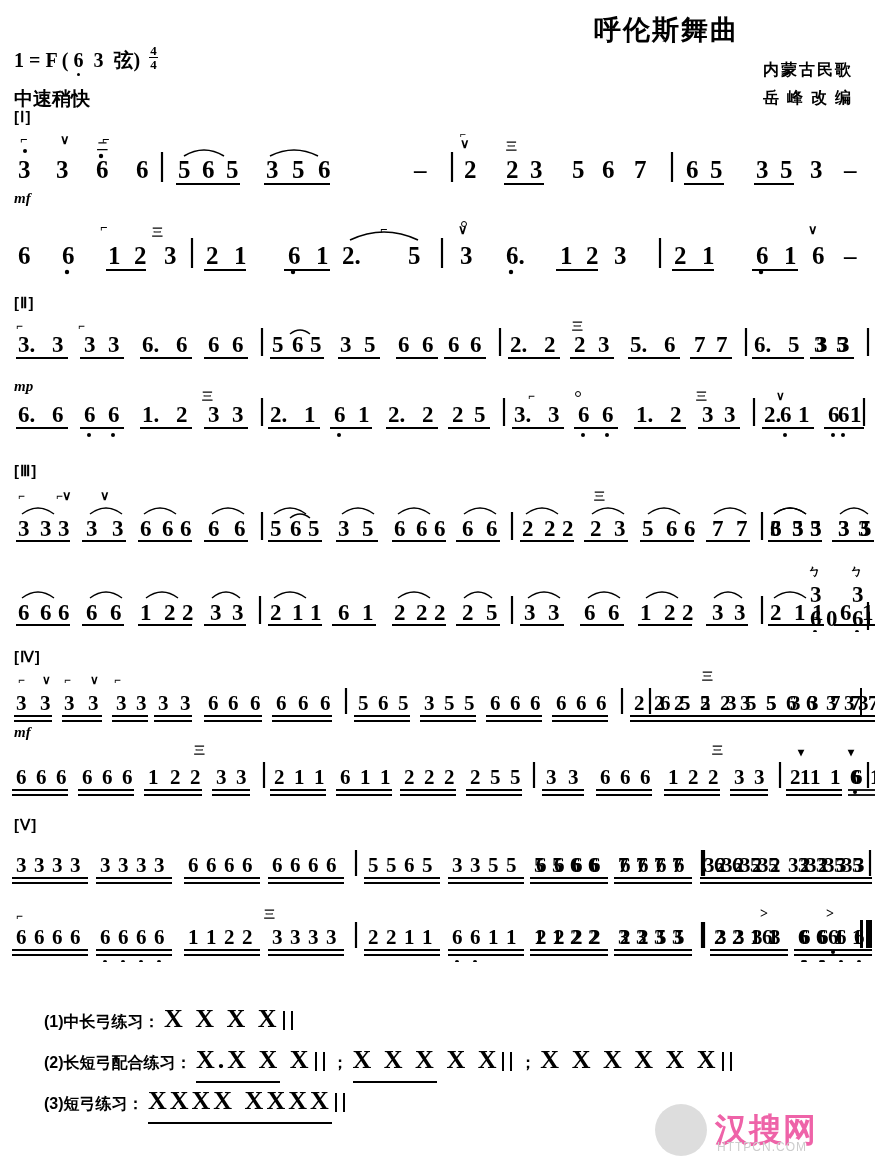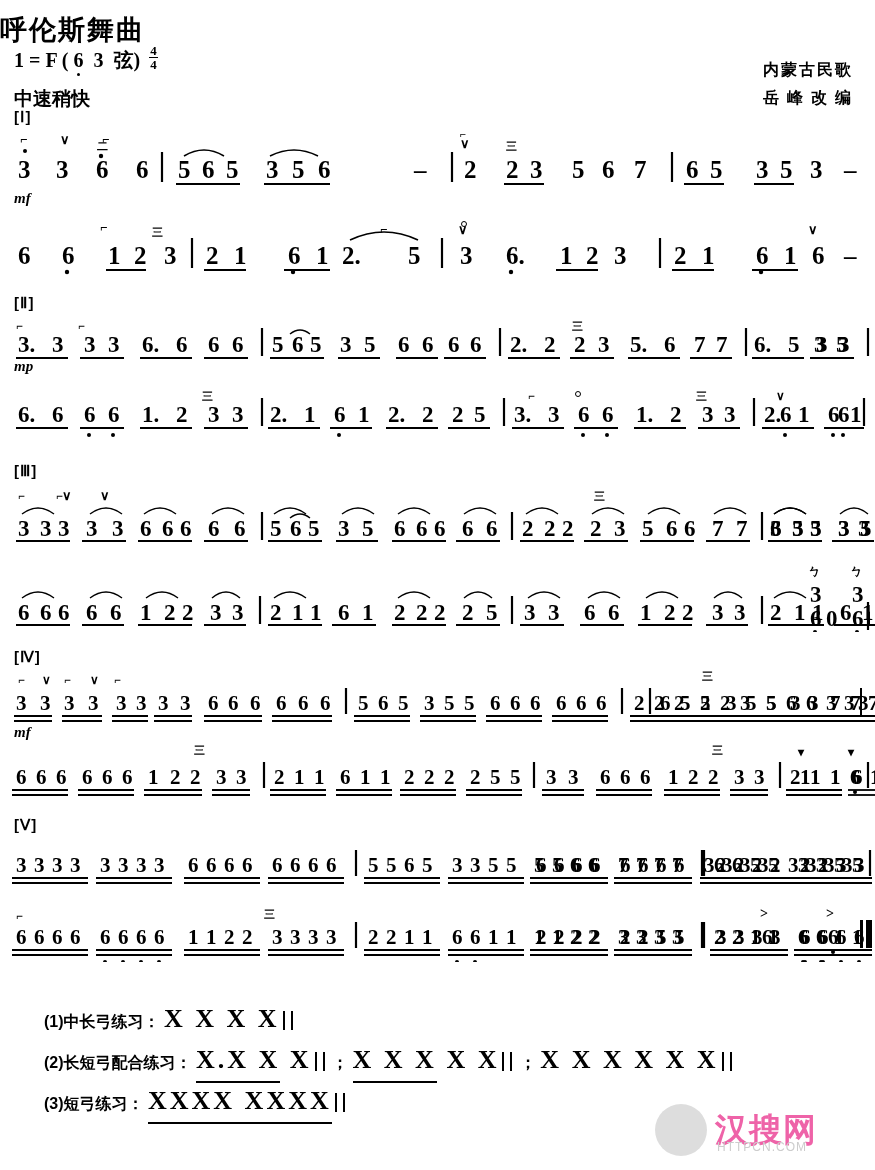--- a/index.html
+++ b/index.html
@@ -8,21 +8,21 @@
     background:#fff;
     font-family:"Liberation Serif", serif;
     color:#000;
     position:relative;
     overflow:hidden;
   }
   .page{position:relative;width:875px;height:1170px;}
 
   
   .title{
-    position:absolute;top:12px;left:0;width:739px;text-align:left;
+    position:absolute;top:12px;left:0;width:739px;text-align:right;
     font-family:"Liberation Sans", sans-serif;
     font-weight:bold;font-size:27px;letter-spacing:2px;
   }
   .keyline{
     position:absolute;top:44px;left:14px;
     font-family:"Liberation Serif", serif;
     font-size:20px;font-weight:bold;
   }
   .keyline .frac{
     display:inline-block;vertical-align:-2px;
@@ -199,21 +199,21 @@
         <text x="800" y="52">6</text>
       <circle cx="749" cy="60" r="2.2"></circle>
       <line x1="740" y1="58" x2="786" y2="58" stroke="#000" stroke-width="2"></line>
       <text x="796" y="22" font-size="13">∨</text>
       <text x="832" y="52">–</text>
       <line x1="866" y1="26" x2="866" y2="56" stroke="#000" stroke-width="2.2"></line>
     </g>
   </svg>
 
   <div class="sect" style="top:294px;left:14px;">[Ⅱ]</div>
-  <div class="dynamic" style="top:358px;left:14px;text-align:center;">mp</div>
+  <div class="dynamic" style="top:378px;left:14px;text-align:center;">mp</div>
 
   <svg class="rowimg" style="top:312px;" width="851" height="60">
     <g font-family="Liberation Serif, serif" font-weight="bold" font-size="23" fill="#000">
       <text x="6" y="40">3.</text>
         <text x="40" y="40">3</text>
         <text x="72" y="40">3</text>
         <text x="96" y="40">3</text>
       <line x1="4" y1="46" x2="56" y2="46" stroke="#000" stroke-width="2"></line>
       <line x1="68" y1="46" x2="112" y2="46" stroke="#000" stroke-width="2"></line>
       <text x="4" y="18" font-size="12">⌐</text>

